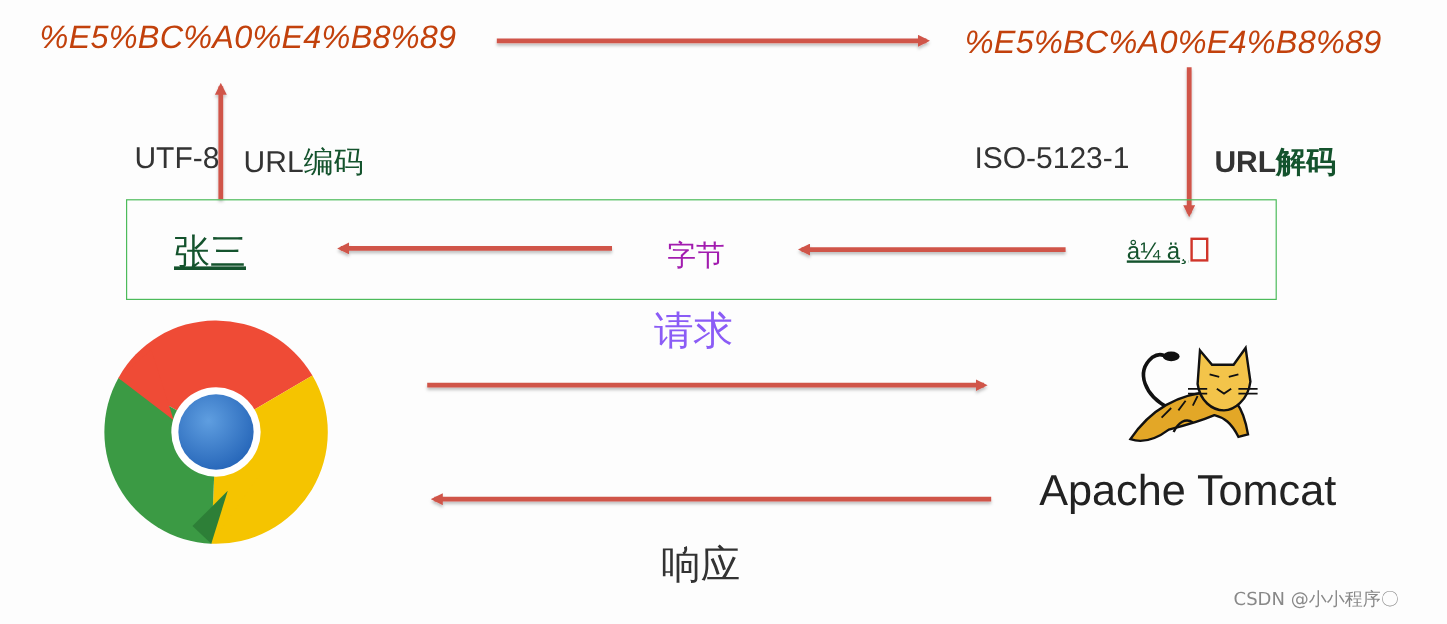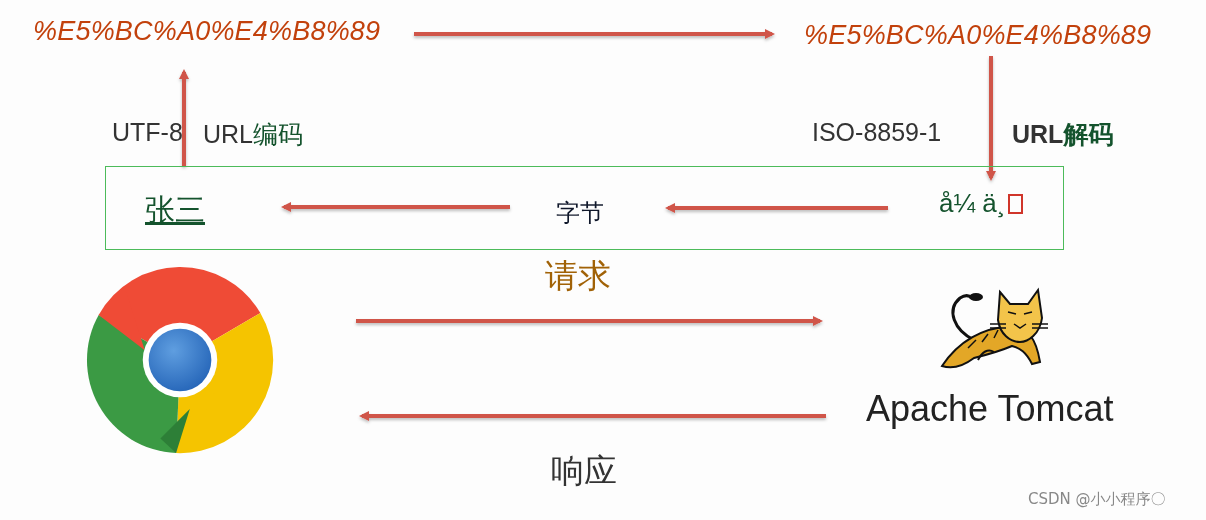--- a/index.html
+++ b/index.html
@@ -44,31 +44,31 @@
 </svg>
 
 <div class="abs enc" style="left:33px; top:16px;">%E5%BC%A0%E4%B8%89</div>
 <div class="abs enc" style="left:804px; top:20px;">%E5%BC%A0%E4%B8%89</div>
 
 <div class="abs lbl" style="left:88px; top:118px;margin-left:24px;">UTF-8</div>
 <div class="abs lbl" style="left:203px; top:118px;">
   <span>URL</span><span class="red cn">编码</span>
 </div>
 
-<div class="abs lbl" style="left:812px; top:118px;">ISO-8859-1</div>
+<div class="abs lbl" style="left:812px; top:118px;">ISO-5123-1</div>
 <div class="abs lbl" style="left:1012px; top:118px;font-weight:bold;">
   <span>URL</span><span class="red cn">解码</span>
 </div>
 
 <div class="abs box" style="left:105px; top:166px; width:957px; height:82px;"></div>
 <div class="abs red cn" style="left:145px; top:190px; font-size:30px;text-decoration:underline;">张三</div>
-<div class="abs cn" style="left:556px; top:197px; font-size:24px; color:#0f172a;">字节</div>
-<div class="abs red" style="left:939px; top:188px; font-size:26px; white-space:nowrap;"><span>å¼ ä¸</span><span style="display:inline-block;width:15px;height:20px;border:2px solid #d0352a;margin-left:2px;vertical-align:-2px;box-sizing:border-box;"></span></div>
+<div class="abs cn" style="left:556px; top:197px; font-size:24px; color:#a21caf;">字节</div>
+<div class="abs red" style="left:939px; top:198px; font-size:20px; white-space:nowrap;text-decoration:underline;"><span>å¼ ä¸</span><span style="display:inline-block;width:15px;height:20px;border:2px solid #d0352a;margin-left:2px;vertical-align:-2px;box-sizing:border-box;"></span></div>
 
-<div class="abs cn" style="left:545px; top:254px; font-size:33px; color:#a16207;font-family:Liberation Serif, serif;">请求</div>
+<div class="abs cn" style="left:545px; top:254px; font-size:33px; color:#8b5cf6;font-family:Liberation Serif, serif;">请求</div>
 <div class="abs cn" style="left:551px; top:449px; font-size:33px; color:#333;text-align:right;">响应</div>
 
 <svg class="abs" style="left:82px; top:262px;" width="196" height="196" viewBox="-100 -100 200 200">
   <defs>
     <radialGradient id="blueG" cx="40%" cy="35%" r="70%">
       <stop offset="0" stop-color="#5f9ee0"></stop>
         <stop offset="1" stop-color="#2565b8"></stop>
     </radialGradient>
   </defs>
   <g transform="scale(1,1)">

